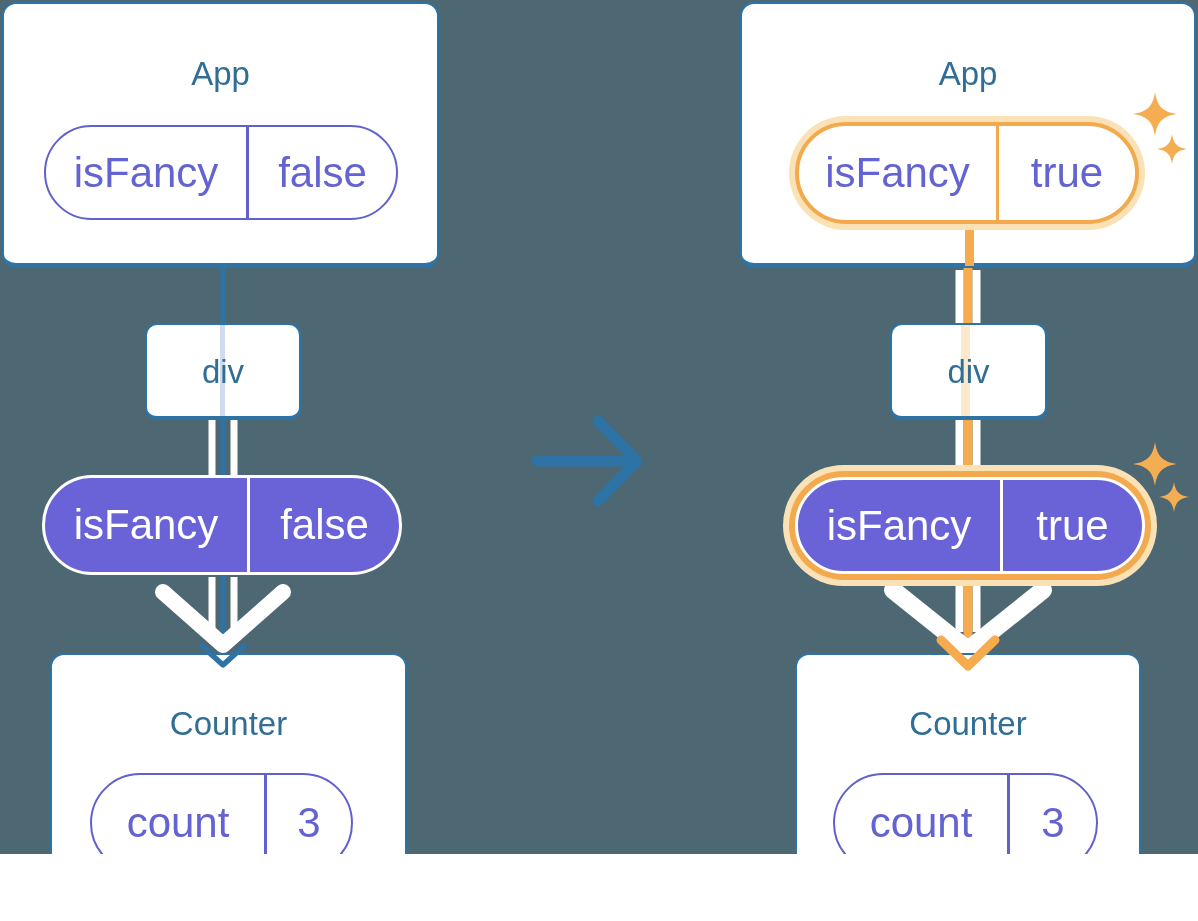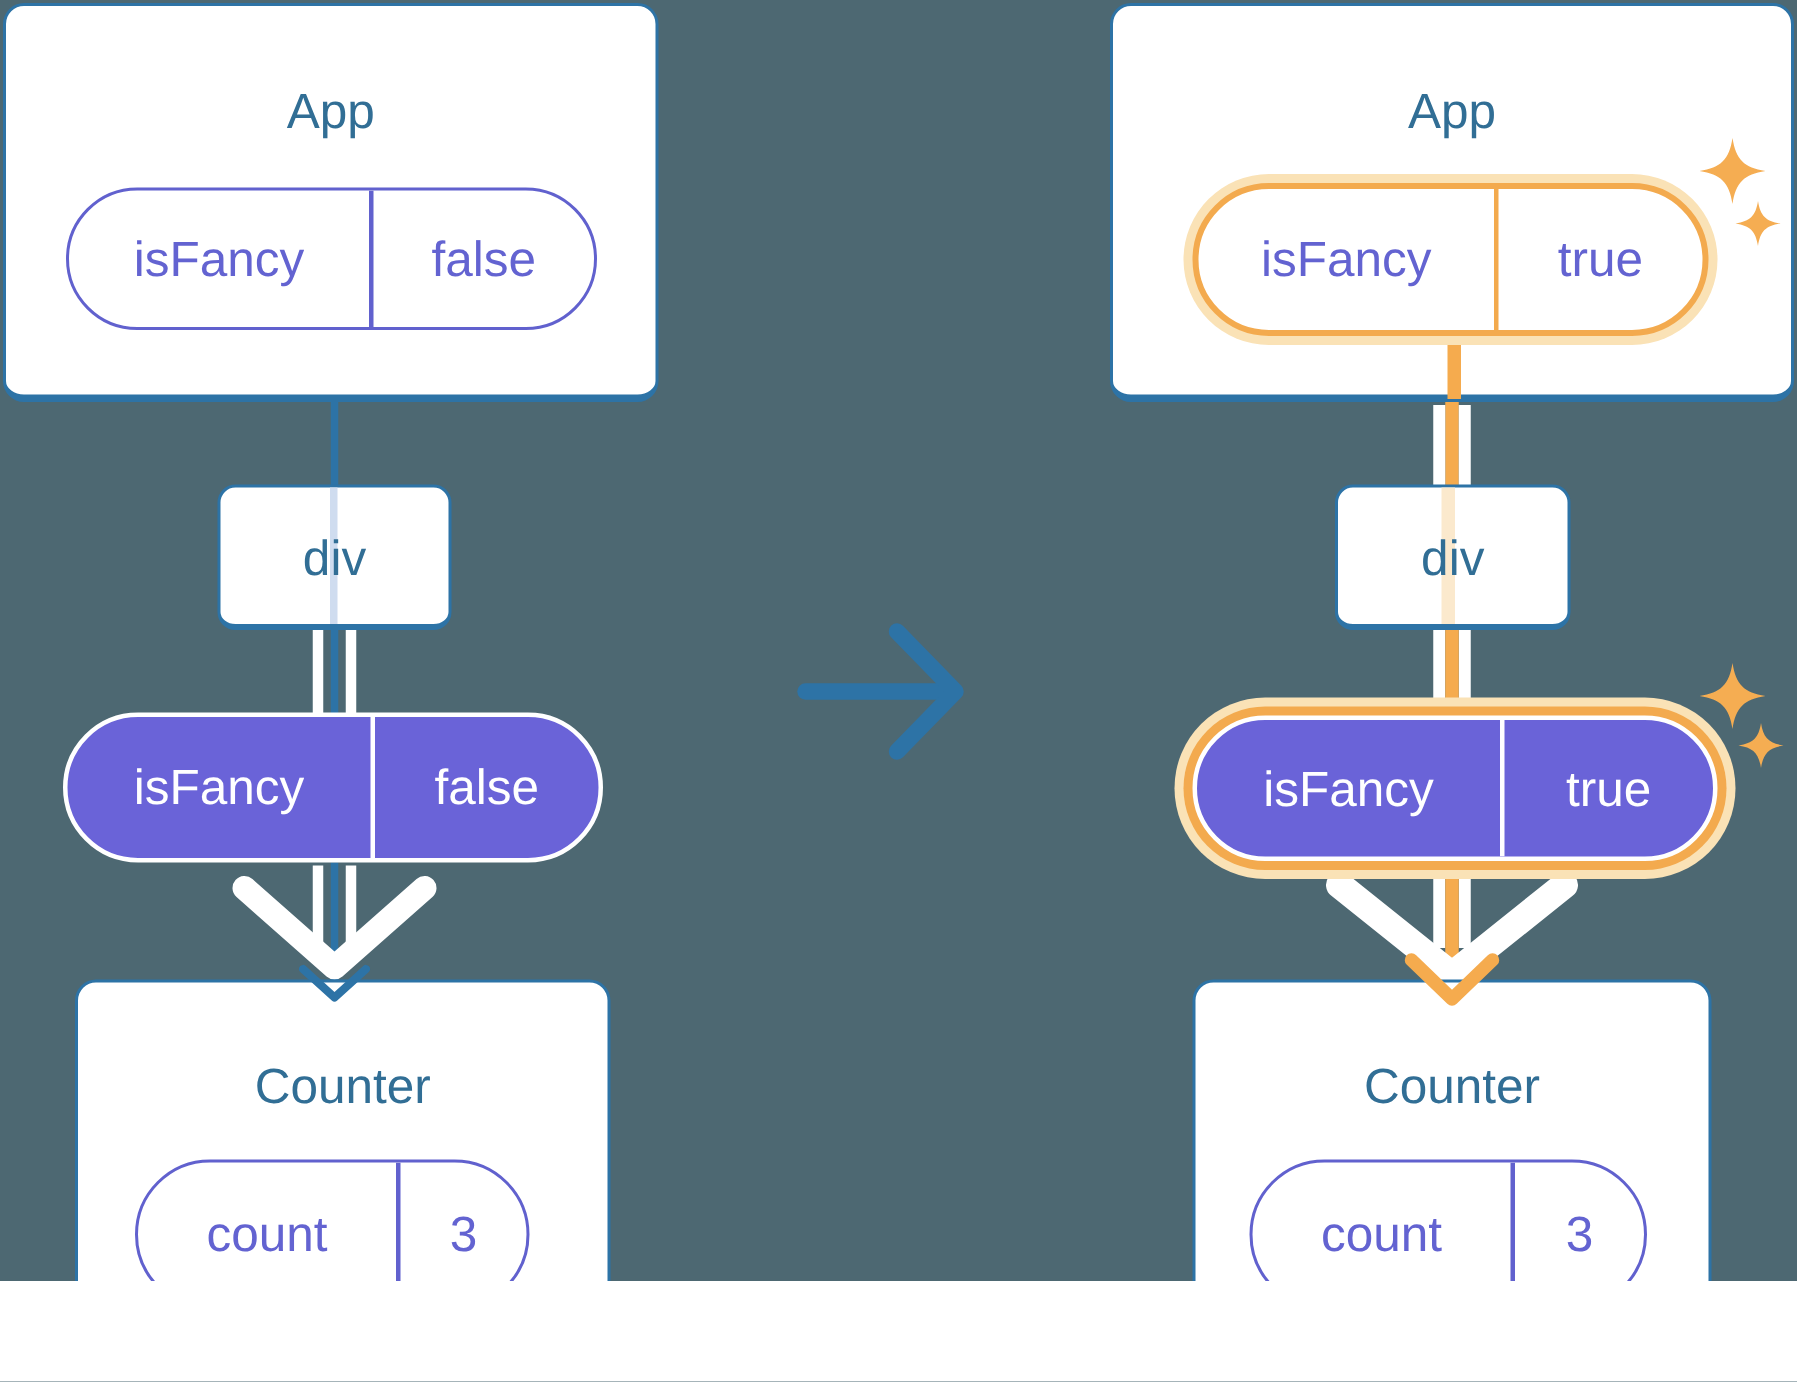--- a/index.html
+++ b/index.html
@@ -14,21 +14,21 @@
     position:absolute;background:#fff;border:2.5px solid #2D73A6;
     border-bottom-width:5px;border-radius:14px;box-sizing:border-box;z-index:2;
   }
   .box-title{
     position:absolute;left:0;right:0;text-align:center;color:#316E95;
     font-size:33px;line-height:40px;font-weight:400;
   }
   .faint-line{position:absolute;top:0;bottom:0;}
   .pill{
     position:absolute;display:flex;align-items:stretch;box-sizing:border-box;
-    border-radius:60px;z-index:2;font-size:33px;overflow:hidden;
+    border-radius:60px;z-index:2;font-size:42px;overflow:hidden;
   }
   .pill .seg{display:flex;align-items:center;justify-content:center;}
   .pill .rest{flex:1}
   .pill .vdiv{width:3px;}
   .outline{background:#fff;border:2.5px solid #6161CE;color:#6363D1;}
   .outline .vdiv{background:#6161CE;}
   .solid{background:#6A63D8;border:3px solid #FFFFFF;color:#FFFFFF;}
   .solid .vdiv{background:#FFFFFF;}
   .hl-outline{
     border:4px solid #F3AA4E;color:#6363D1;

